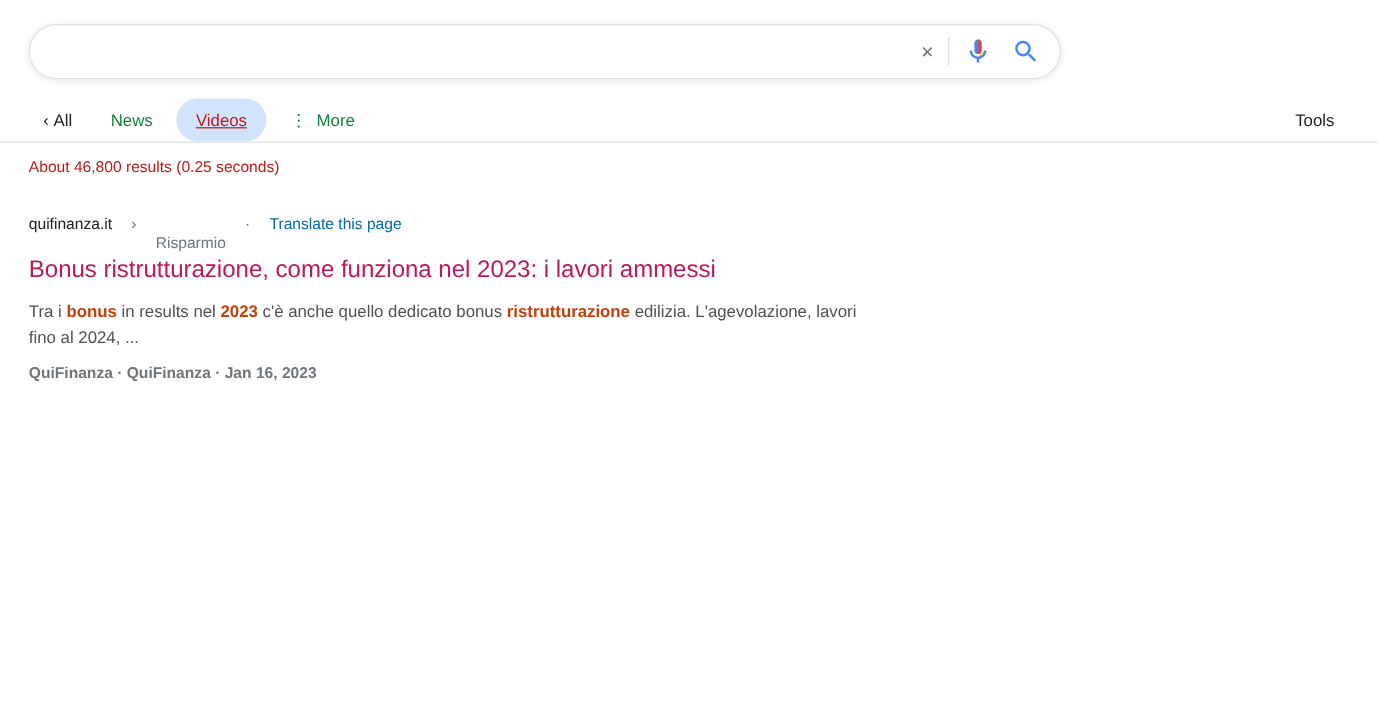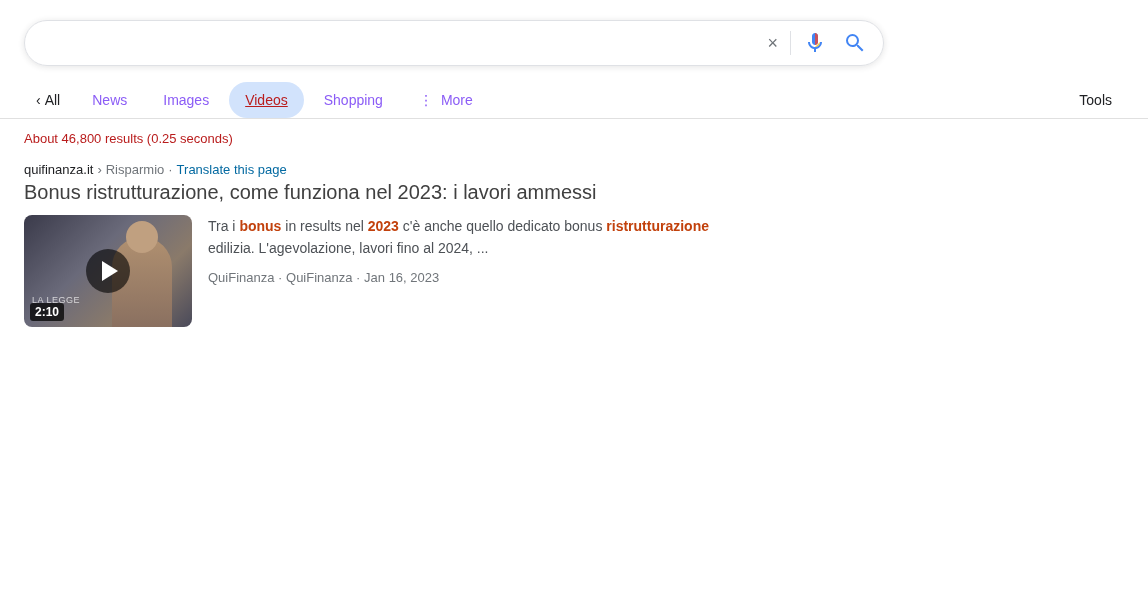--- a/index.html
+++ b/index.html
@@ -79,21 +79,21 @@
       font-size: 14px;
       white-space: nowrap;
     }
     .tab-item {
       display: flex;
       align-items: center;
       padding: 10px 16px;
       border-radius: 20px;
       cursor: pointer;
       font-size: 14px;
-      color: #8b5cf6;
+      color: #15803d;
       white-space: nowrap;
     }
     .tab-item.active {
       background: #d2e3fc;
       color: #b91c1c;
       text-decoration: underline;
     }
     .tab-more {
       display: flex;
       align-items: center;
@@ -118,40 +118,41 @@
     .result-card {
       padding: 8px 24px 16px 24px;
       max-width: 760px;
     }
     .result-source {
       font-size: 13px;
       color: #202124;
       margin-bottom: 2px;
       display: flex;
       align-items: center;
-      gap: 4px;
+      gap: 16px;
       flex-wrap: wrap;
     }
     .result-source .site {
       color: #202124;
     }
     .result-source .breadcrumb-sep {
       color: #70757a;
     }
     .result-source .section {
       color: #70757a;
+      margin-top: 33px;
     }
     .result-source .translate-link {
       color: #0369a1;
       cursor: pointer;
       text-decoration: none;
     }
     .result-title {
       font-size: 20px;
-      color: #404040;
+      color: #be185d;
       cursor: pointer;
       line-height: 1.3;
       margin-bottom: 10px;
       text-decoration: none;
       display: block;
     }
 
     
     .result-body {
       display: flex;
@@ -245,20 +246,21 @@
       line-height: 1.6;
     }
     .result-snippet b {
       color: #c2410c;
       font-weight: 700;
     }
     .result-meta {
       margin-top: 8px;
       font-size: 13px;
       color: #70757a;
+      font-weight: bold;
     }
   </style>
 </head>
 <body>
 
 <div class="search-bar-wrapper">
   <div class="search-bar">
     <input class="search-input" type="text" style="">
     <div class="search-bar-icons">
       <span class="icon-x">×</span>
@@ -279,28 +281,22 @@
 </div>
 
 <div class="tabs-wrapper">
   <div class="tab-all-back">
     <span>‹</span>
     <span>All</span>
   </div>
   <div class="tab-item">
     <span>News</span>
   </div>
-  <div class="tab-item">
-    <span>Images</span>
-  </div>
   <div class="tab-item active">
     <span>Videos</span>
-  </div>
-  <div class="tab-item">
-    <span>Shopping</span>
   </div>
   <div class="tab-item tab-more">
     <span style="margin-right:4px;">⋮</span>
     <span>More</span>
   </div>
   <div class="tab-tools">
     <span>Tools</span>
   </div>
 </div>
 
@@ -312,32 +308,19 @@
   <div class="result-source">
     <span class="site">quifinanza.it</span>
     <span class="breadcrumb-sep">›</span>
     <span class="section">Risparmio</span>
     <span style="color:#70757a;">·</span>
     <a class="translate-link" href="#">Translate this page</a>
   </div>
   <a class="result-title" href="#">Bonus ristrutturazione, come funziona nel 2023: i lavori ammessi</a>
   <div class="result-body">
 
-    <div class="video-thumb">
-      <div class="video-thumb-bg">
-
-        <div class="person-silhouette">
-          <div class="person-head"></div>
-        </div>
-      </div>
-      <div class="play-overlay">
-        <div class="play-triangle"></div>
-      </div>
-      <span class="watermark">LA LEGGE</span>
-      <span class="duration-badge">2:10</span>
-    </div>
 
     <div class="result-snippet">
       <span>Tra i </span><b>bonus</b><span> in results nel </span><b>2023</b><span> c'è anche quello dedicato bonus </span><b>ristrutturazione</b><span> edilizia. L'agevolazione, lavori fino al 2024, ...</span>
       <div class="result-meta">QuiFinanza · QuiFinanza · Jan 16, 2023</div>
     </div>
   </div>
 </div>
 
 </body></html>

